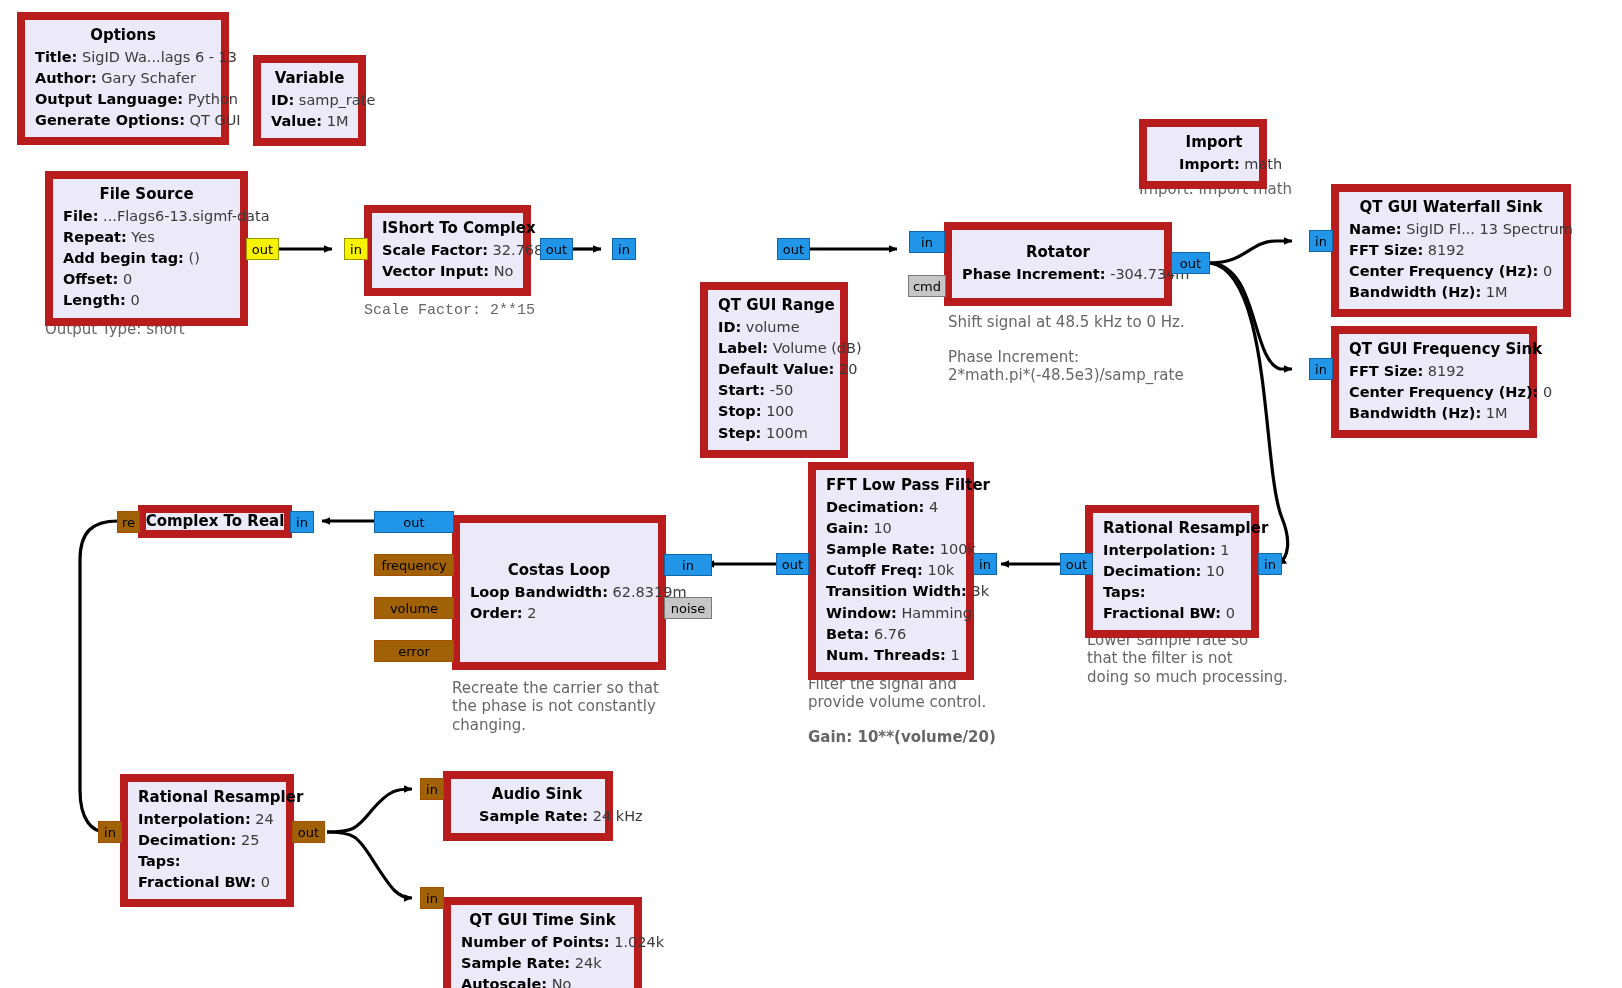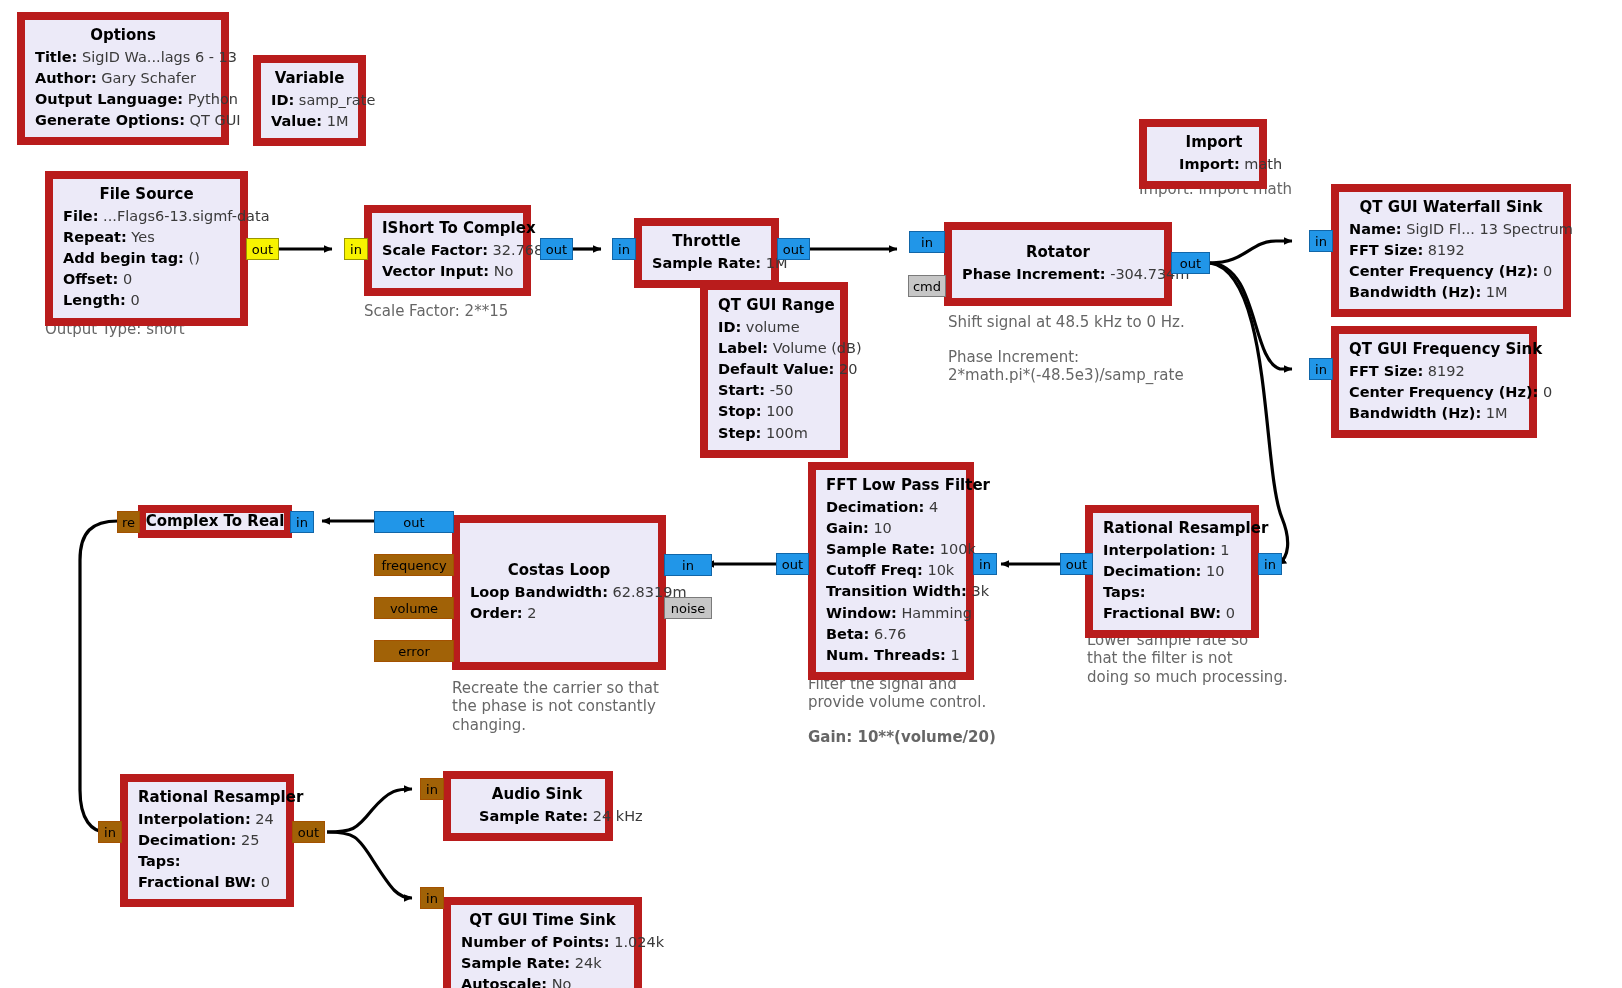--- a/index.html
+++ b/index.html
@@ -129,24 +129,20 @@
   <div class="port yellow" style="left:246px;top:238px;width:33px;">out</div>
 
   <div class="blk" style="left:364px;top:205px;width:167px;">
     <div class="title">IShort To Complex</div>
     <div class="row"><b>Scale Factor:</b> <span>32.768k</span></div>
     <div class="row"><b>Vector Input:</b> <span>No</span></div>
   </div>
   <div class="port yellow" style="left:344px;top:238px;width:24px;">in</div>
   <div class="port blue" style="left:540px;top:238px;width:33px;">out</div>
 
-  <div class="blk" style="left:634px;top:218px;width:145px;">
-    <div class="title">Throttle</div>
-    <div class="row"><b>Sample Rate:</b> <span>1M</span></div>
-  </div>
   <div class="port blue" style="left:612px;top:238px;width:24px;">in</div>
   <div class="port blue" style="left:777px;top:238px;width:33px;">out</div>
 
   <div class="blk" style="left:700px;top:282px;width:148px;">
     <div class="title">QT GUI Range</div>
     <div class="row"><b>ID:</b> <span>volume</span></div>
     <div class="row"><b>Label:</b> <span>Volume (dB)</span></div>
     <div class="row"><b>Default Value:</b> <span>20</span></div>
     <div class="row"><b>Start:</b> <span>-50</span></div>
     <div class="row"><b>Stop:</b> <span>100</span></div>
@@ -243,21 +239,21 @@
 
   <div class="blk" style="left:443px;top:897px;width:199px;">
     <div class="title">QT GUI Time Sink</div>
     <div class="row"><b>Number of Points:</b> <span>1.024k</span></div>
     <div class="row"><b>Sample Rate:</b> <span>24k</span></div>
     <div class="row"><b>Autoscale:</b> <span>No</span></div>
   </div>
   <div class="port orange" style="left:420px;top:887px;width:24px;">in</div>
 
   <div class="cmt" style="left:45px;top:320px;">Output Type: short</div>
-  <div class="cmt" style="left:364px;top:302px;">Scale Factor: 2**15</div>
+  <div class="cmt" style="left:364px;top:302px;font-family:Liberation Mono, monospace;">Scale Factor: 2**15</div>
   <div class="cmt" style="left:1139px;top:180px;">Import: import math</div>
   <div class="cmt" style="left:948px;top:313px;">Shift signal at 48.5 kHz to 0 Hz.</div>
   <div class="cmt" style="left:948px;top:348px;">Phase Increment:
 2*math.pi*(-48.5e3)/samp_rate</div>
   <div class="cmt" style="left:1087px;top:631px;">Lower sample rate so
 that the filter is not
 doing so much processing.</div>
   <div class="cmt" style="left:808px;top:675px;">Filter the signal and
 provide volume control.</div>
   <div class="cmt" style="left:808px;top:728px;font-weight:bold;">Gain: 10**(volume/20)</div>

